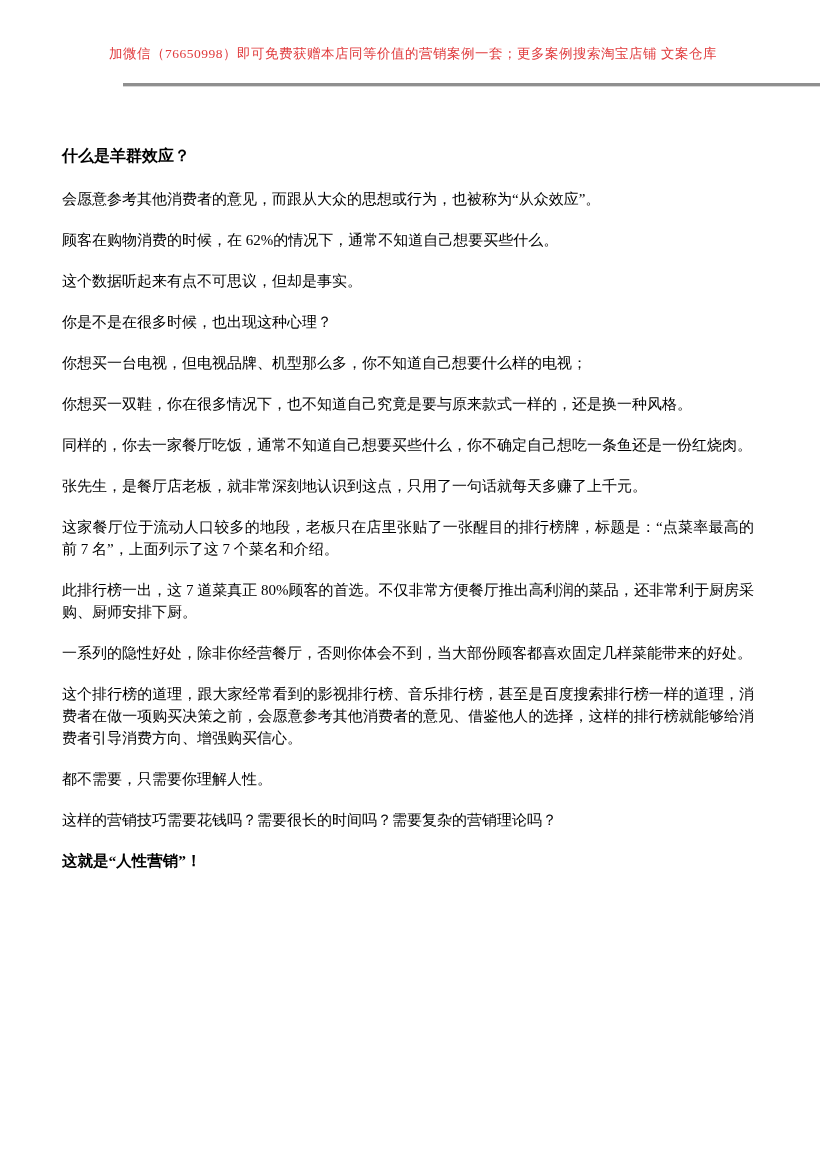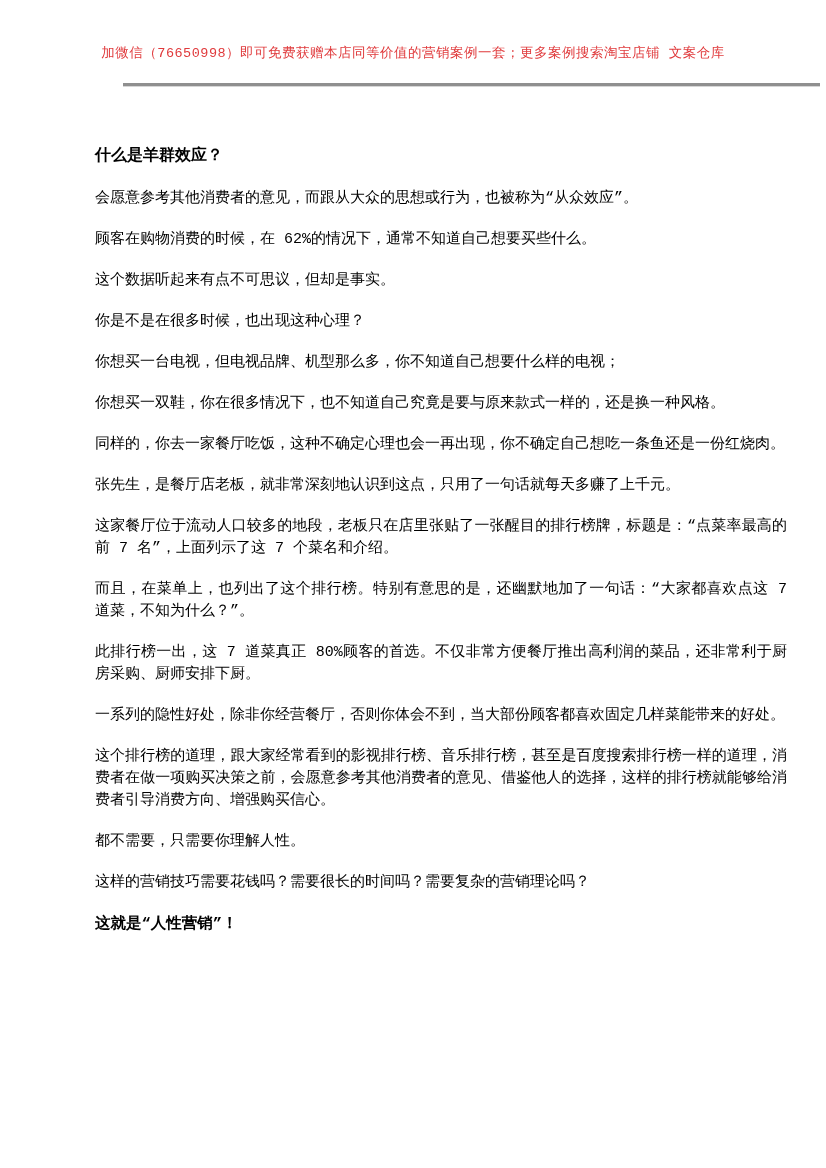--- a/index.html
+++ b/index.html
@@ -6,39 +6,39 @@
     margin: 0;
     padding: 0;
     background: #ffffff;
   }
   .page {
     position: relative;
     width: 826px;
     height: 1168px;
     background: #ffffff;
     overflow: hidden;
-    font-family: Liberation Mono, monospace;
+    font-family: Liberation Serif, serif;
     color: #000000;
   }
   .doc-header {
     padding-top: 45px;
     text-align: center;
     font-size: 13.5px;
     letter-spacing: 0.5px;
     line-height: 18px;
   }
   .header-rule {
     margin: 20px 0 0 123px;
     width: 697px;
     height: 3px;
     background: #8f8f8f;
     border-bottom: 1px solid #d6d6d6;
   }
   .content {
-    margin: 58px 0 0 95px;
+    margin: 58px 0 0 62px;
     width: 692px;
   }
   .content h1 {
     font-size: 16px;
     font-weight: bold;
     margin: 0 0 21px 0;
     line-height: 22px;
   }
   .content p {
     font-size: 15px;
@@ -65,24 +65,23 @@
 
   <div class="content">
     <h1>什么是羊群效应？</h1>
 
     <p>会愿意参考其他消费者的意见，而跟从大众的思想或行为，也被称为“从众效应”。</p>
     <p>顾客在购物消费的时候，在 62%的情况下，通常不知道自己想要买些什么。</p>
     <p>这个数据听起来有点不可思议，但却是事实。</p>
     <p>你是不是在很多时候，也出现这种心理？</p>
     <p>你想买一台电视，但电视品牌、机型那么多，你不知道自己想要什么样的电视；</p>
     <p>你想买一双鞋，你在很多情况下，也不知道自己究竟是要与原来款式一样的，还是换一种风格。</p>
-    <p>同样的，你去一家餐厅吃饭，这种不确定心理也会一再出现，你不确定自己想吃一条鱼还是一份红烧肉。</p>
+    <p>同样的，你去一家餐厅吃饭，通常不知道自己想要买些什么，你不确定自己想吃一条鱼还是一份红烧肉。</p>
     <p>张先生，是餐厅店老板，就非常深刻地认识到这点，只用了一句话就每天多赚了上千元。</p>
     <p>这家餐厅位于流动人口较多的地段，老板只在店里张贴了一张醒目的排行榜牌，标题是：“点菜率最高的前 7 名”，上面列示了这 7 个菜名和介绍。</p>
-    <p>而且，在菜单上，也列出了这个排行榜。特别有意思的是，还幽默地加了一句话：“大家都喜欢点这 7 道菜，不知为什么？”。</p>
     <p>此排行榜一出，这 7 道菜真正 80%顾客的首选。不仅非常方便餐厅推出高利润的菜品，还非常利于厨房采购、厨师安排下厨。</p>
     <p>一系列的隐性好处，除非你经营餐厅，否则你体会不到，当大部份顾客都喜欢固定几样菜能带来的好处。</p>
     <p>这个排行榜的道理，跟大家经常看到的影视排行榜、音乐排行榜，甚至是百度搜索排行榜一样的道理，消费者在做一项购买决策之前，会愿意参考其他消费者的意见、借鉴他人的选择，这样的排行榜就能够给消费者引导消费方向、增强购买信心。</p>
     <p>都不需要，只需要你理解人性。</p>
     <p>这样的营销技巧需要花钱吗？需要很长的时间吗？需要复杂的营销理论吗？</p>
 
     <p class="closing">这就是“人性营销”！</p>
   </div>
 
 </div>

